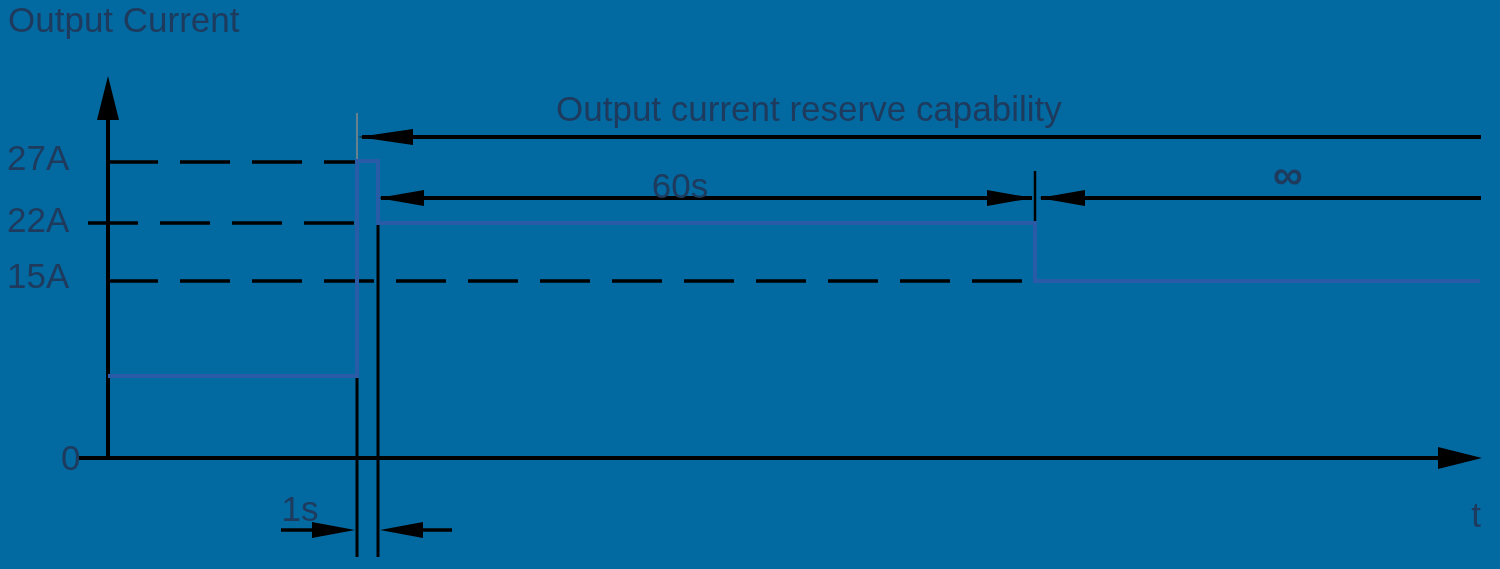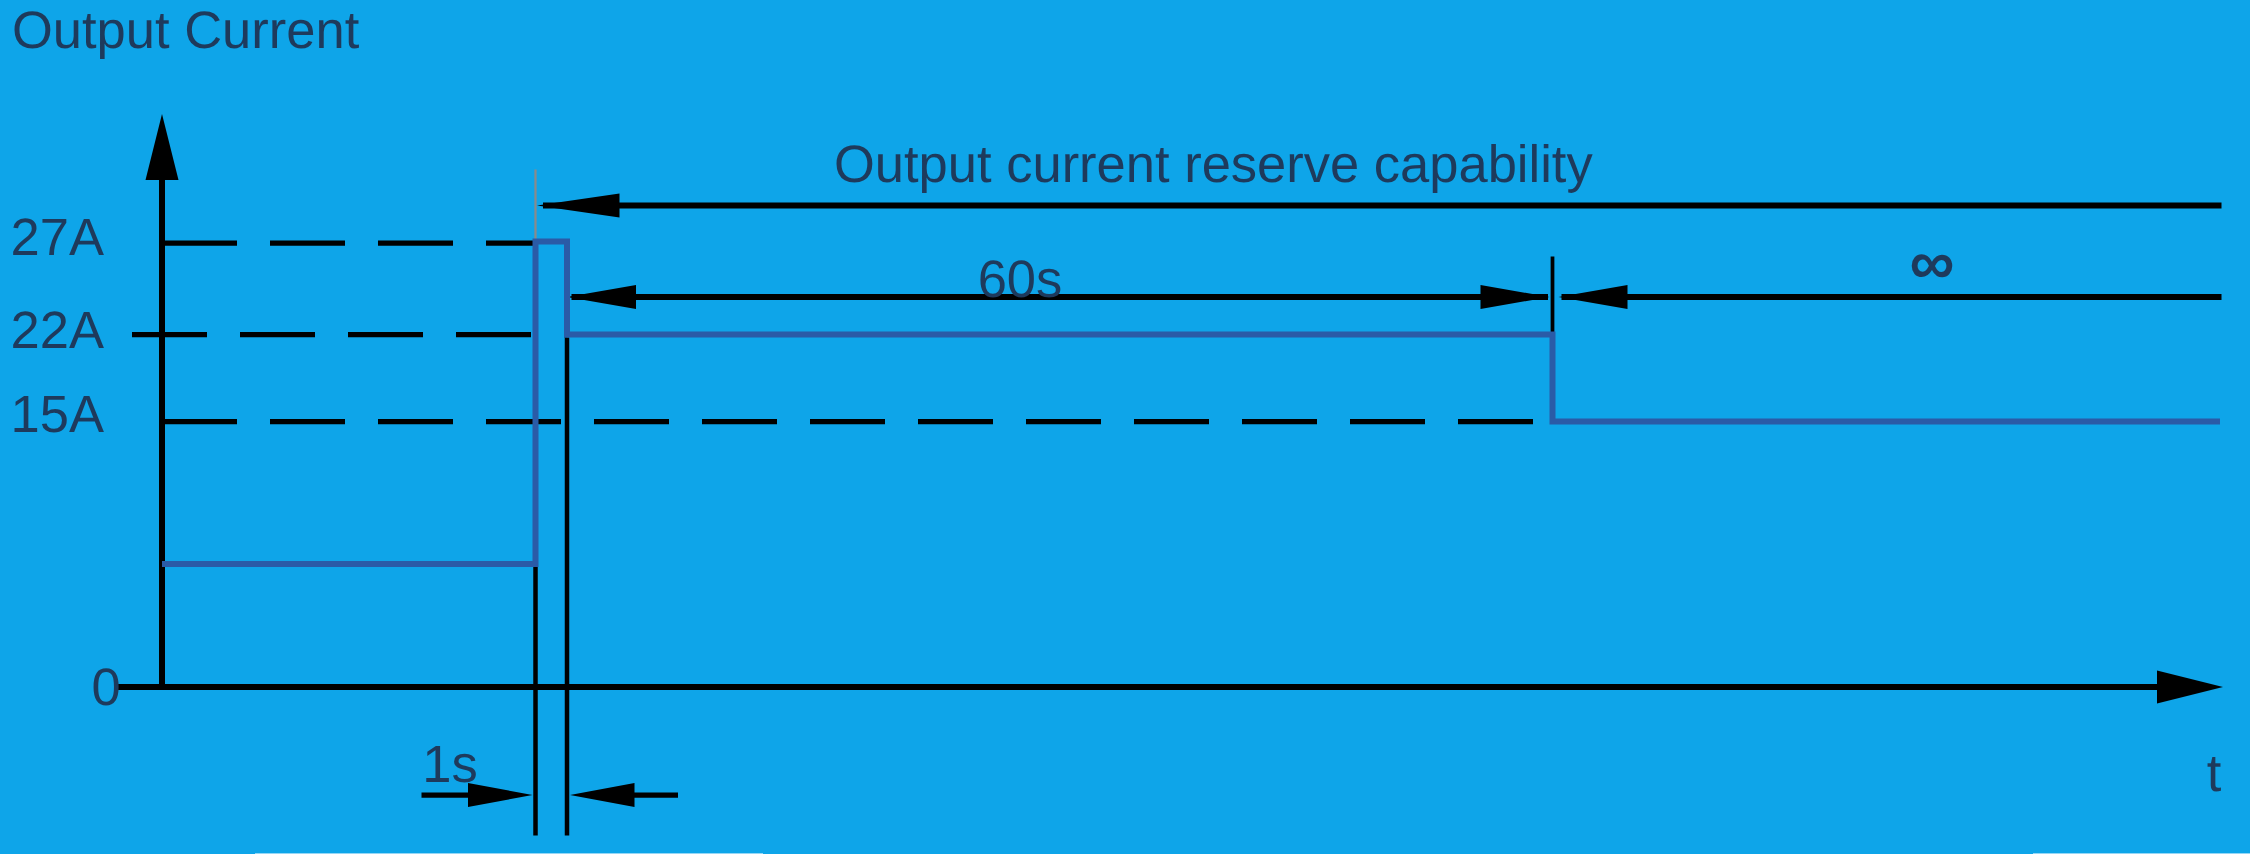--- a/index.html
+++ b/index.html
@@ -4,21 +4,21 @@
 <style>
   html, body {
     margin: 0;
     padding: 0;
     background: #ffffff;
   }
   .canvas {
     position: relative;
     width: 1500px;
     height: 569px;
-    background: #0ea5e9;
+    background: #0369a1;
     font-family: "Liberation Sans", "DejaVu Sans", sans-serif;
     overflow: hidden;
   }
   svg text {
     font-family: "Liberation Sans", "DejaVu Sans", sans-serif;
     fill: #1e3a5c;
   }
   .lbl      { font-size: 35px; }
   .lbl-inf  { font-size: 42px; font-weight: bold; }
 </style>

